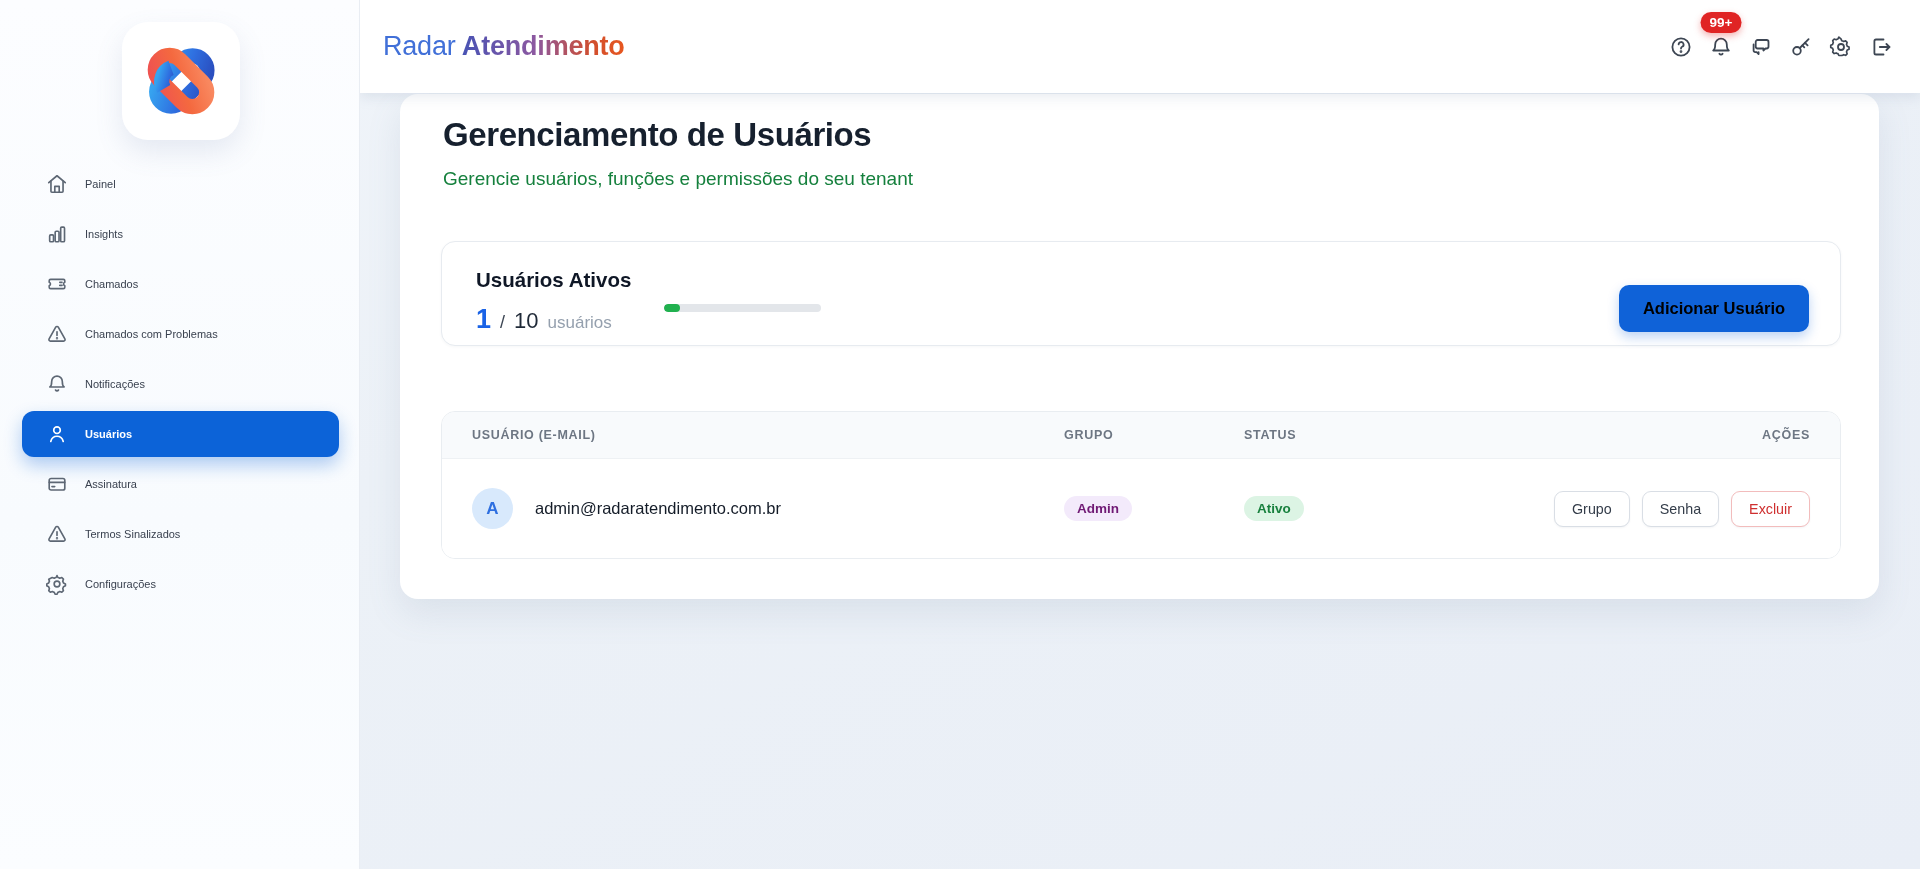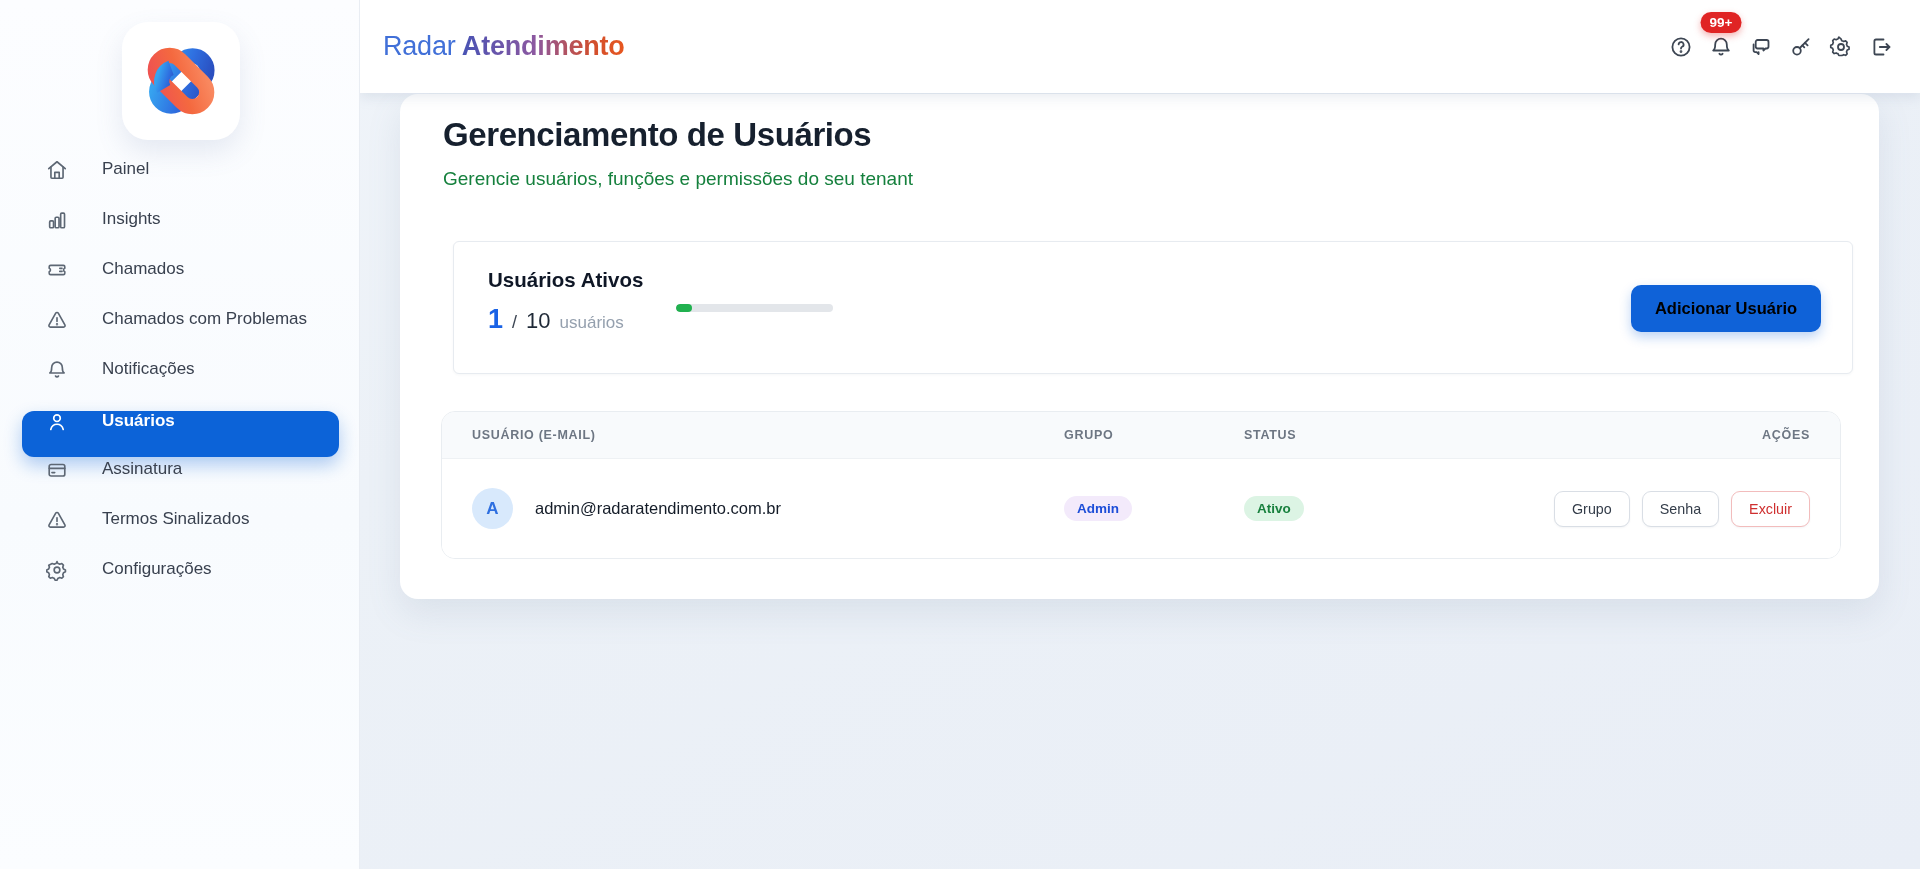--- a/index.html
+++ b/index.html
@@ -19,23 +19,23 @@
     z-index:6;
   }
   .logo-card {
     position:absolute; left:122px; top:22px; width:118px; height:118px;
     background:#fff; border-radius:26px;
     box-shadow:0 12px 28px rgba(90,115,160,.14);
     display:flex; align-items:center; justify-content:center;
   }
   .nav { position:absolute; top:159px; left:22px; right:20px; }
   .nav-item {
-    height:50px; display:flex; gap:34px;
+    height:50px; display:flex; align-items:center; gap:17px;
     padding-left:24px; border-radius:12px; cursor:pointer;
-    color:#39414f; font-size:17px;
+    color:#39414f; font-size:11px;
   }
   .nav-item .nicon { width:22px; height:22px; color:#5d6774; flex:0 0 auto; display:flex; }
   .nav-item .nicon svg { width:22px; height:22px; }
   .nav-item.active {
     background:#0c63d8; color:#fff; font-weight:700;
     box-shadow:0 8px 18px rgba(12,99,216,.32);
     height:46px; margin:2px 0;
   }
   .nav-item.active .nicon { color:#fff; }
 
@@ -74,24 +74,23 @@
     position:absolute; left:43px; top:22px;
     font-size:33px; font-weight:700; color:#16202e; letter-spacing:-.4px;
   }
   .page-subtitle {
     position:absolute; left:43px; top:74px;
     font-size:19px; color:#15803d;
   }
 
   
   .stats-card {
-    position:absolute; left:41px; top:147px; width:1400px; height:133px;
-    background:#fff; border:1px solid #e7ebf0; border-radius:6px;
+    position:absolute; left:41px; top:147px; width:1400px; height:105px;
+    background:#fff; border:1px solid #e7ebf0; border-radius:14px;
     box-shadow:0 1px 3px rgba(20,40,80,.04);
-    margin-left:12px;
   }
   .stats-title { position:absolute; left:34px; top:26px; font-size:20.5px; font-weight:700; color:#0f1726; }
   .stats-count { position:absolute; left:34px; top:62px; display:flex; align-items:baseline; gap:9px; }
   .cnt-current { font-size:27px; font-weight:700; color:#1a63e6; }
   .cnt-sep { font-size:18px; color:#3b4452; }
   .cnt-max { font-size:22px; color:#1f2937; }
   .cnt-unit { font-size:17px; color:#95a0ae; }
   .progress-track {
     position:absolute; left:222px; top:62px; width:157px; height:8px;
     background:#e3e6ea; border-radius:99px; overflow:hidden;
@@ -120,21 +119,21 @@
   .avatar {
     width:41px; height:41px; border-radius:50%;
     background:#d8e9fc; color:#2e6fe0; font-size:17px; font-weight:700;
     display:flex; align-items:center; justify-content:center;
   }
   .email { font-size:16.5px; color:#141c28; }
   .badge {
     display:inline-block; padding:6px 13px; border-radius:999px;
     font-size:13.5px; font-weight:700; line-height:1;
   }
-  .badge-admin { background:#f3eafb; color:#1d4ed8; }
+  .badge-admin { background:#f3eafb; color:#701a75; }
   .badge-active { background:#dcf4e4; color:#18813e; }
   .cell-actions { display:flex; gap:12px; justify-content:flex-end; }
   .act-btn {
     padding:9px 17px; border-radius:9px; background:#fff; cursor:pointer;
     border:1px solid #d9dee5; color:#333c49; font-size:14.3px; font-family:inherit;
     box-shadow:0 1px 2px rgba(20,40,80,.05);
   }
   .act-btn.danger { border-color:#f2bcbc; color:#cf2f2f; }
 
   svg { display:block; }

